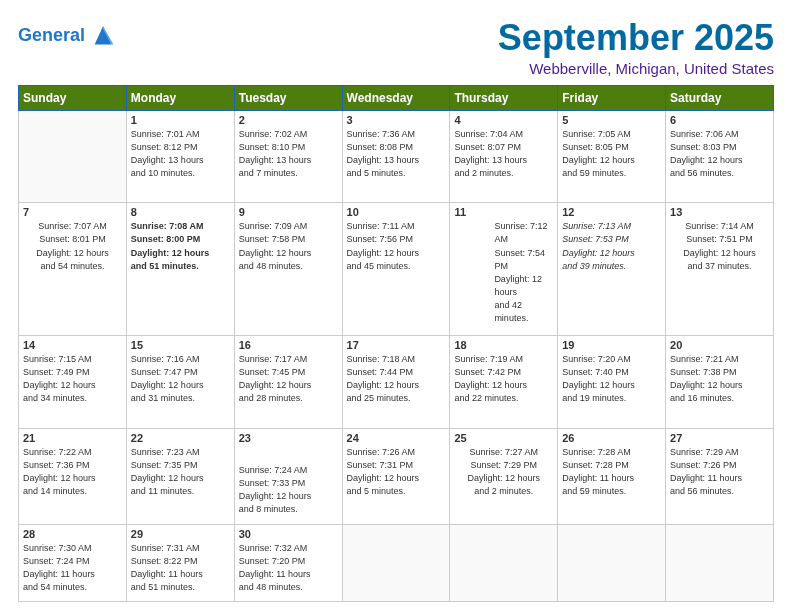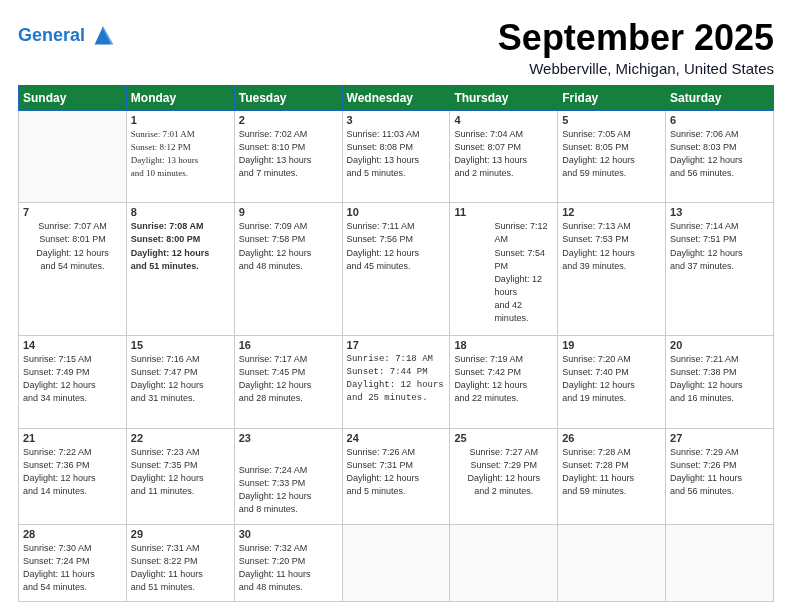--- a/index.html
+++ b/index.html
@@ -41,37 +41,37 @@
       width: 28px;
       height: 28px;
       margin-left: 4px;
     }
     .title-block {
       text-align: right;
     }
     .month-title {
       font-size: 36px;
       font-weight: bold;
-      color: #000000;
+      color: #0369a1;
       line-height: 1.1;
     }
     .location-title {
       font-size: 15px;
-      color: #0f172a;
+      color: #4c1d95;
       margin-top: 2px;
     }
     .calendar {
       flex: 1;
       border: 1px solid #ccc;
       border-collapse: collapse;
       width: 100%;
       table-layout: fixed;
     }
     .calendar th {
-      background: #15803d;
+      background: #4d7c0f;
       color: #fff;
       font-size: 12px;
       font-weight: bold;
       padding: 5px 4px;
       text-align: left;
       border: 1px solid #1a66bb;
     }
     .calendar td {
       border: 1px solid #ccc;
       vertical-align: top;
@@ -129,35 +129,35 @@
         <th>Thursday</th>
         <th>Friday</th>
         <th>Saturday</th>
       </tr>
     </thead>
     <tbody id="calendar-body">
     <tr>
           <td class="empty-cell"></td>
           <td>
             <div class="day-num">1</div>
-            <div class="day-info" style="white-space: pre-line; font-family: Liberation Serif, serif;">Sunrise: 7:01 AM
+            <div class="day-info" style="white-space: pre-line;">Sunrise: 7:01 AM
 Sunset: 8:12 PM
 Daylight: 13 hours
 and 10 minutes.</div>
           </td>
           <td>
             <div class="day-num">2</div>
             <div class="day-info" style="white-space: pre-line;">Sunrise: 7:02 AM
 Sunset: 8:10 PM
 Daylight: 13 hours
 and 7 minutes.</div>
           </td>
           <td>
             <div class="day-num">3</div>
-            <div class="day-info" style="white-space: pre-line;">Sunrise: 11:03 AM
+            <div class="day-info" style="white-space: pre-line;">Sunrise: 7:36 AM
 Sunset: 8:08 PM
 Daylight: 13 hours
 and 5 minutes.</div>
           </td>
           <td>
             <div class="day-num">4</div>
             <div class="day-info" style="white-space: pre-line;">Sunrise: 7:04 AM
 Sunset: 8:07 PM
 Daylight: 13 hours
 and 2 minutes.</div>
@@ -208,28 +208,28 @@
           </td>
           <td>
             <div class="day-num">11</div>
             <div class="day-info" style="white-space: pre-line; margin-left: 40px;">Sunrise: 7:12 AM
 Sunset: 7:54 PM
 Daylight: 12 hours
 and 42 minutes.</div>
           </td>
           <td>
             <div class="day-num">12</div>
-            <div class="day-info" style="white-space: pre-line;">Sunrise: 7:13 AM
+            <div class="day-info" style="white-space: pre-line; font-style: italic;">Sunrise: 7:13 AM
 Sunset: 7:53 PM
 Daylight: 12 hours
 and 39 minutes.</div>
           </td>
           <td>
             <div class="day-num">13</div>
-            <div class="day-info" style="white-space: pre-line;">Sunrise: 7:14 AM
+            <div class="day-info" style="white-space: pre-line; text-align: center;">Sunrise: 7:14 AM
 Sunset: 7:51 PM
 Daylight: 12 hours
 and 37 minutes.</div>
           </td>
         </tr>
         <tr>
           <td>
             <div class="day-num">14</div>
             <div class="day-info" style="white-space: pre-line;">Sunrise: 7:15 AM
 Sunset: 7:49 PM
@@ -245,21 +245,21 @@
           </td>
           <td>
             <div class="day-num">16</div>
             <div class="day-info" style="white-space: pre-line;">Sunrise: 7:17 AM
 Sunset: 7:45 PM
 Daylight: 12 hours
 and 28 minutes.</div>
           </td>
           <td>
             <div class="day-num">17</div>
-            <div class="day-info" style="white-space: pre-line; font-family: Liberation Mono, monospace;">Sunrise: 7:18 AM
+            <div class="day-info" style="white-space: pre-line;">Sunrise: 7:18 AM
 Sunset: 7:44 PM
 Daylight: 12 hours
 and 25 minutes.</div>
           </td>
           <td>
             <div class="day-num">18</div>
             <div class="day-info" style="white-space: pre-line;">Sunrise: 7:19 AM
 Sunset: 7:42 PM
 Daylight: 12 hours
 and 22 minutes.</div>

